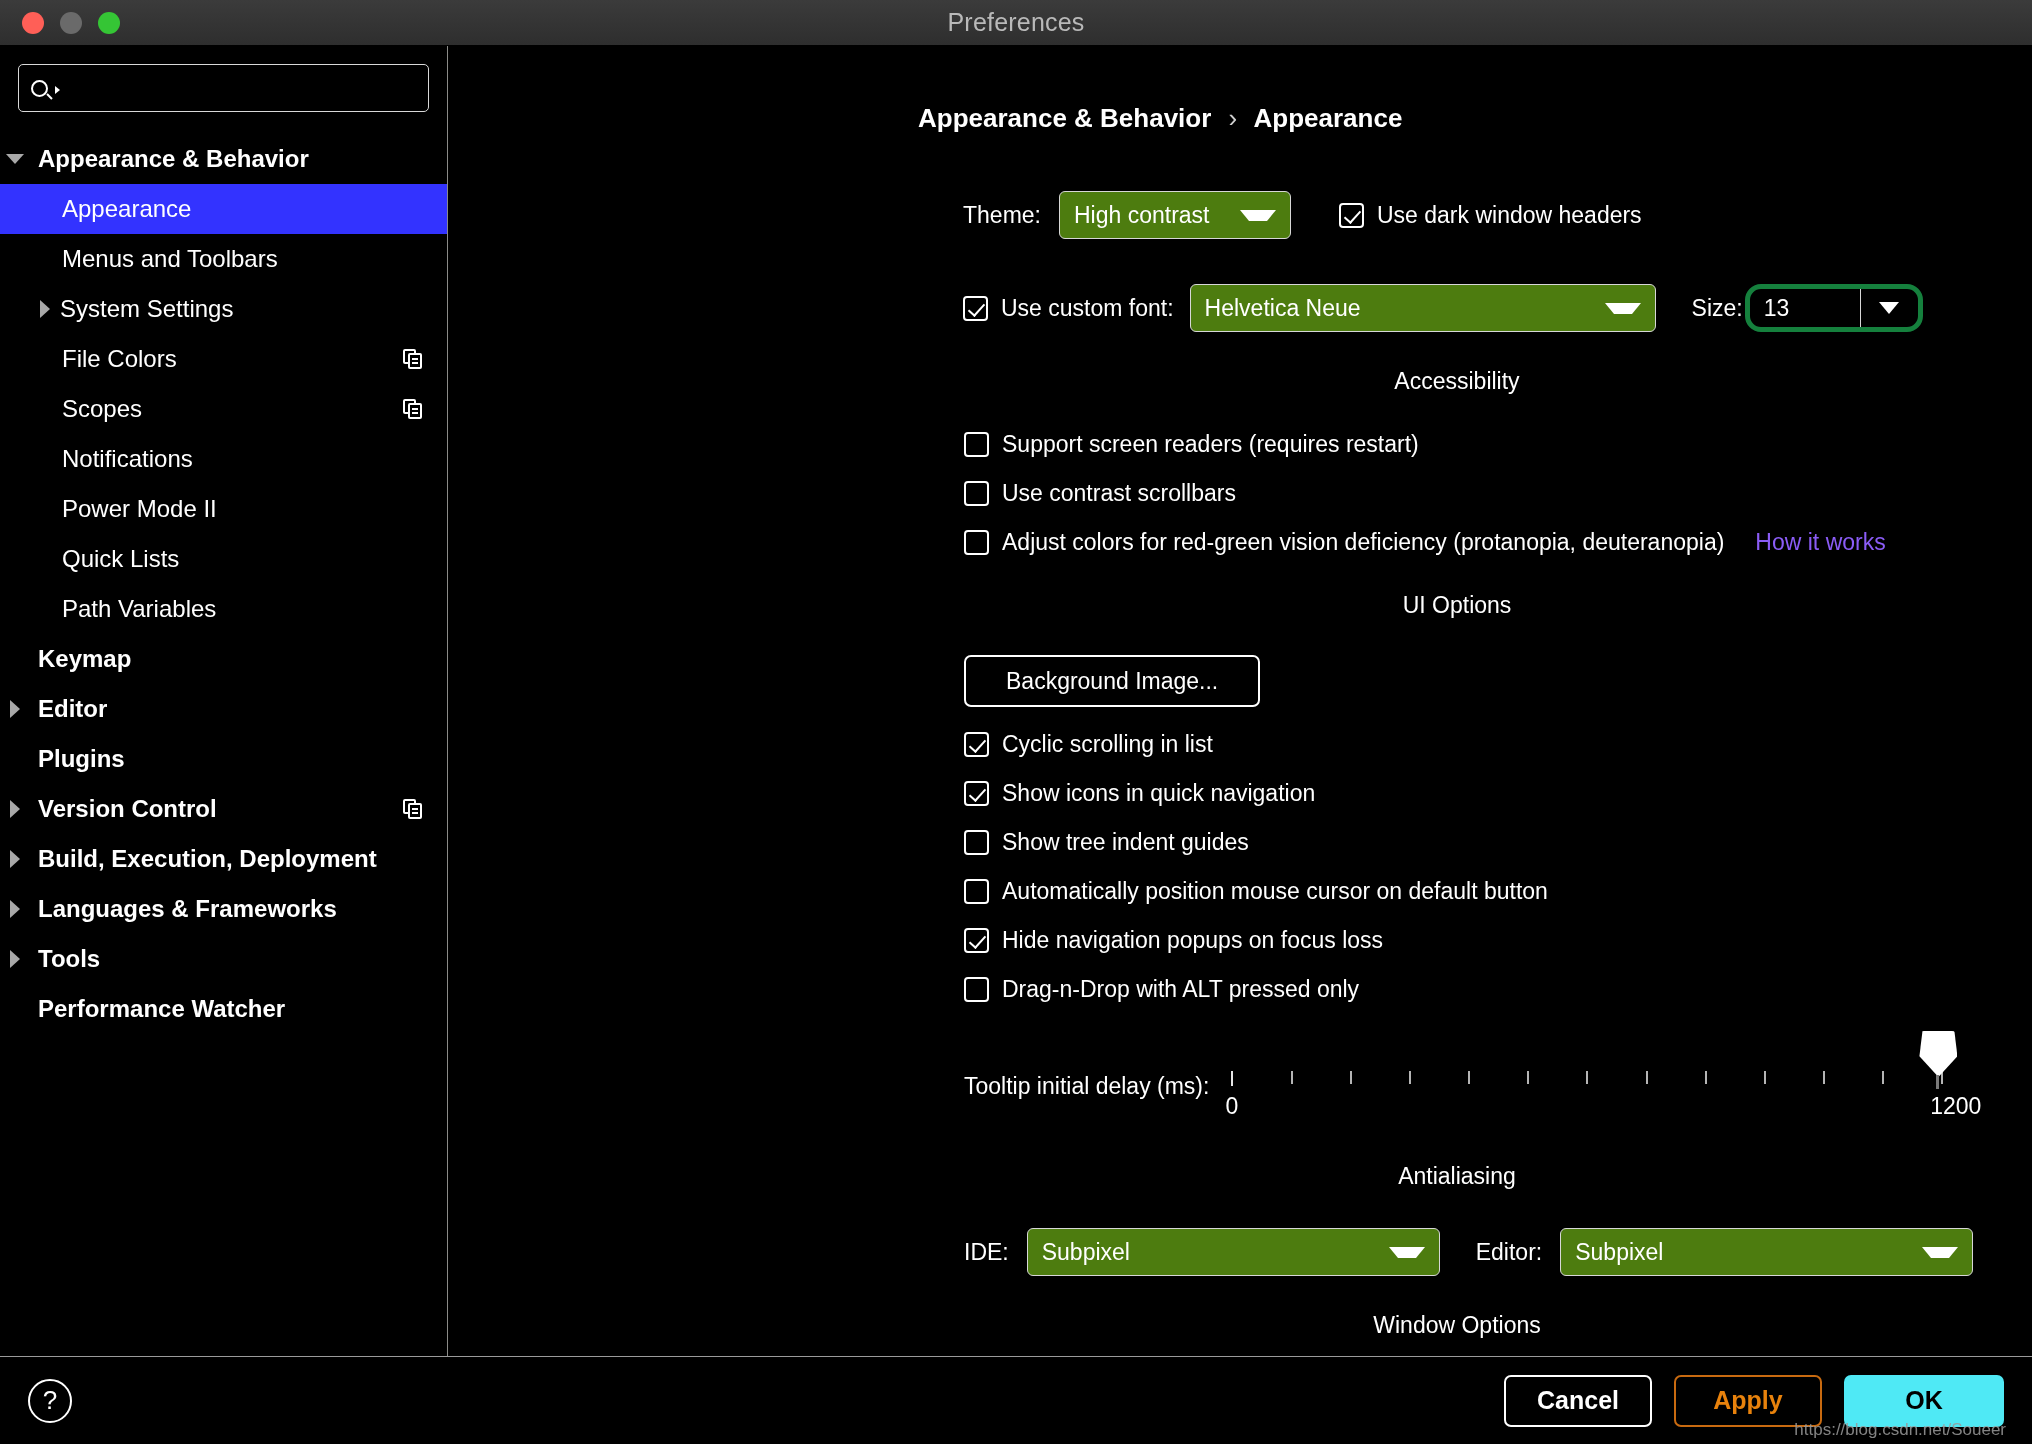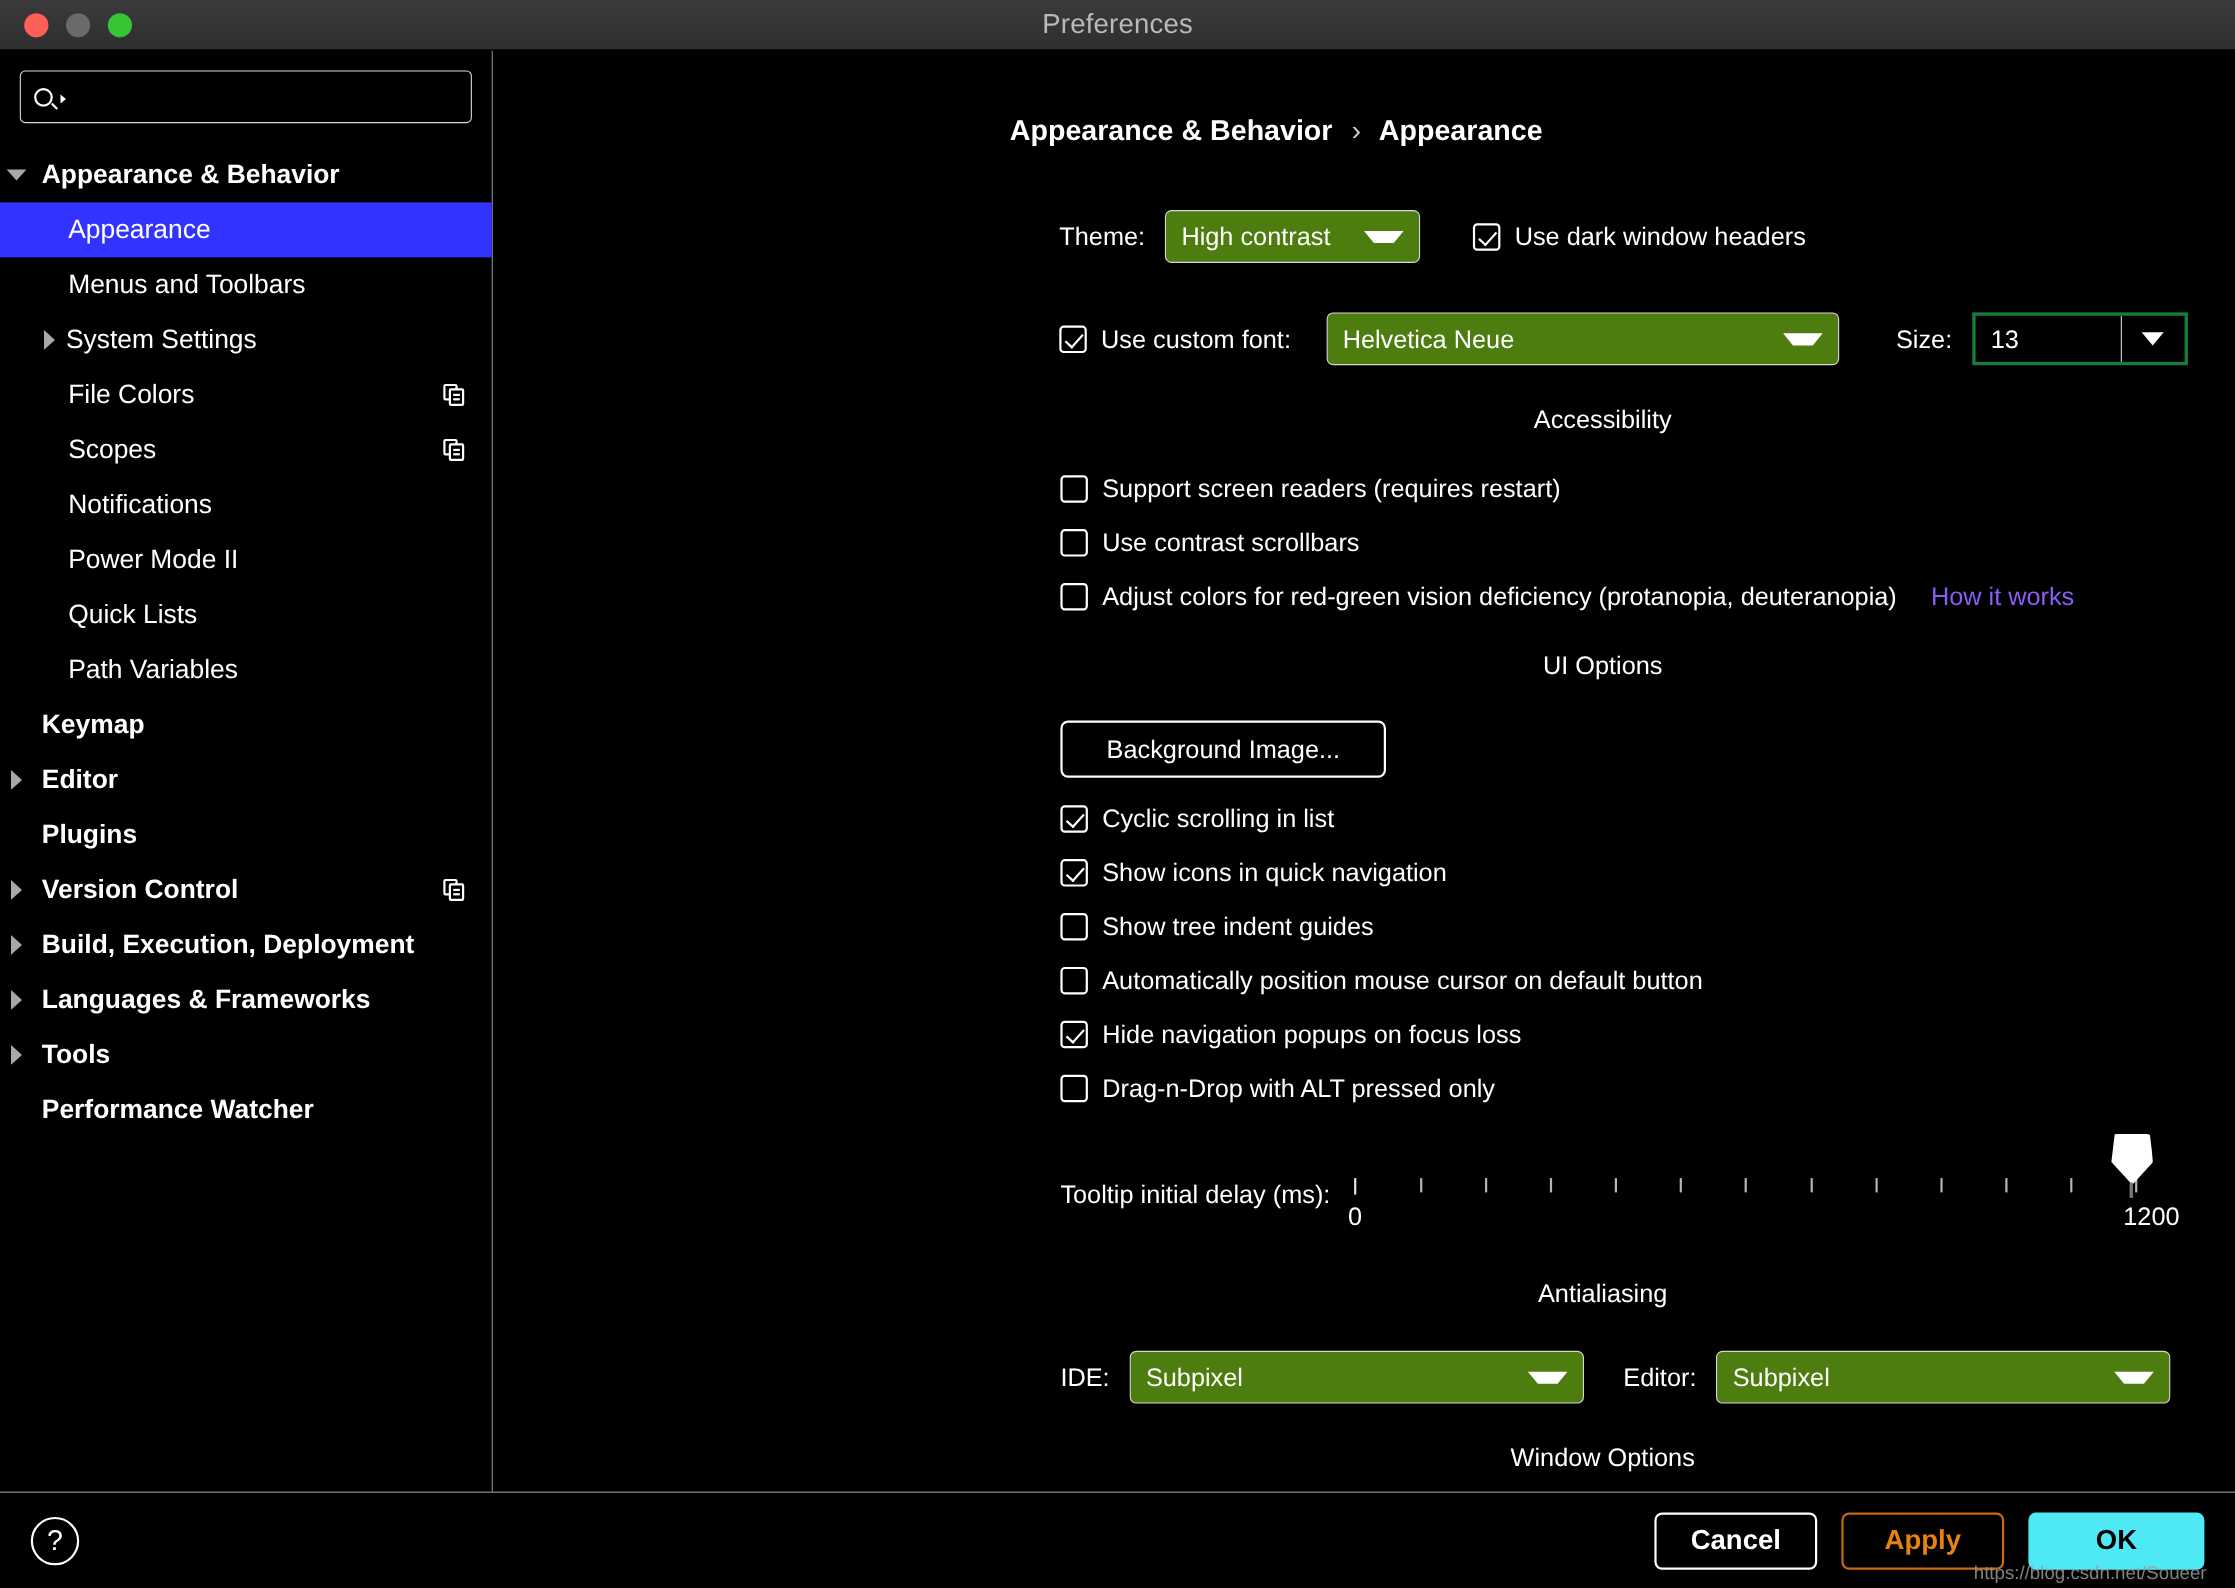--- a/index.html
+++ b/index.html
@@ -101,39 +101,39 @@
   .combo .caret {
     width: 0; height: 0; margin-left: auto; padding-left: 18px;
     border-left: 9px solid transparent; border-right: 9px solid transparent; border-top: 11px solid #fff;
     box-sizing: content-box;
   }
   .combo-theme { width: 232px; }
   .combo-font { width: 466px; }
   .combo-aa { width: 413px; }
 
   .spinner {
-    height: 48px; border: 3px solid #15803d; border-radius: 0; background: #000;
-    display: inline-flex; align-items: stretch; width: 196px; overflow: hidden;
+    height: 48px; border: 5px solid #15803d; border-radius: 16px; background: #000;
+    display: inline-flex; align-items: stretch; width: 178px; overflow: hidden;
   }
   .spinner .val { flex: 1; display: flex; align-items: center; padding-left: 14px; color: #fff; font-size: 23px; }
   .spinner .btn { width: 58px; border-left: 1px solid #d7d7d7; display: flex; align-items: center; justify-content: center; }
   .spinner .btn .caret { width: 0; height: 0; border-left: 10px solid transparent; border-right: 10px solid transparent; border-top: 12px solid #fff; }
 
   .chk { display: inline-flex; align-items: center; gap: 13px; }
   .box {
     width: 25px; height: 25px; flex: 0 0 25px;
     border: 2px solid #fff; border-radius: 4px; background: #000; position: relative;
   }
   .box.on::after {
     content: ""; position: absolute; left: 7px; top: 2px; width: 7px; height: 14px;
     border: solid #fff; border-width: 0 2.6px 2.6px 0; transform: rotate(42deg);
   }
   .chk .txt { font-size: 23px; color: #fff; white-space: nowrap; }
 
-  .font-row { margin: 45px 0 0 515px; gap: 18px; }
+  .font-row { margin: 45px 0 0 515px; gap: 2px; }
 
   .group { margin-left: 468px; width: 1082px; }
   .group-head { display: flex; align-items: center; gap: 14px; margin-top: 36px; flex-direction: column; }
   .group-head .gt { font-size: 23px; color: #fff; white-space: nowrap; }
   .group-head .gline { flex: 1; height: 1px; background: #c9c9c9; }
   .group-body { padding-left: 48px; padding-top: 22px; }
   .group-body .chk { display: flex; margin-bottom: 22px; }
 
   .btn-outline {
     height: 52px; border: 2px solid #fff; border-radius: 7px; background: #000;

